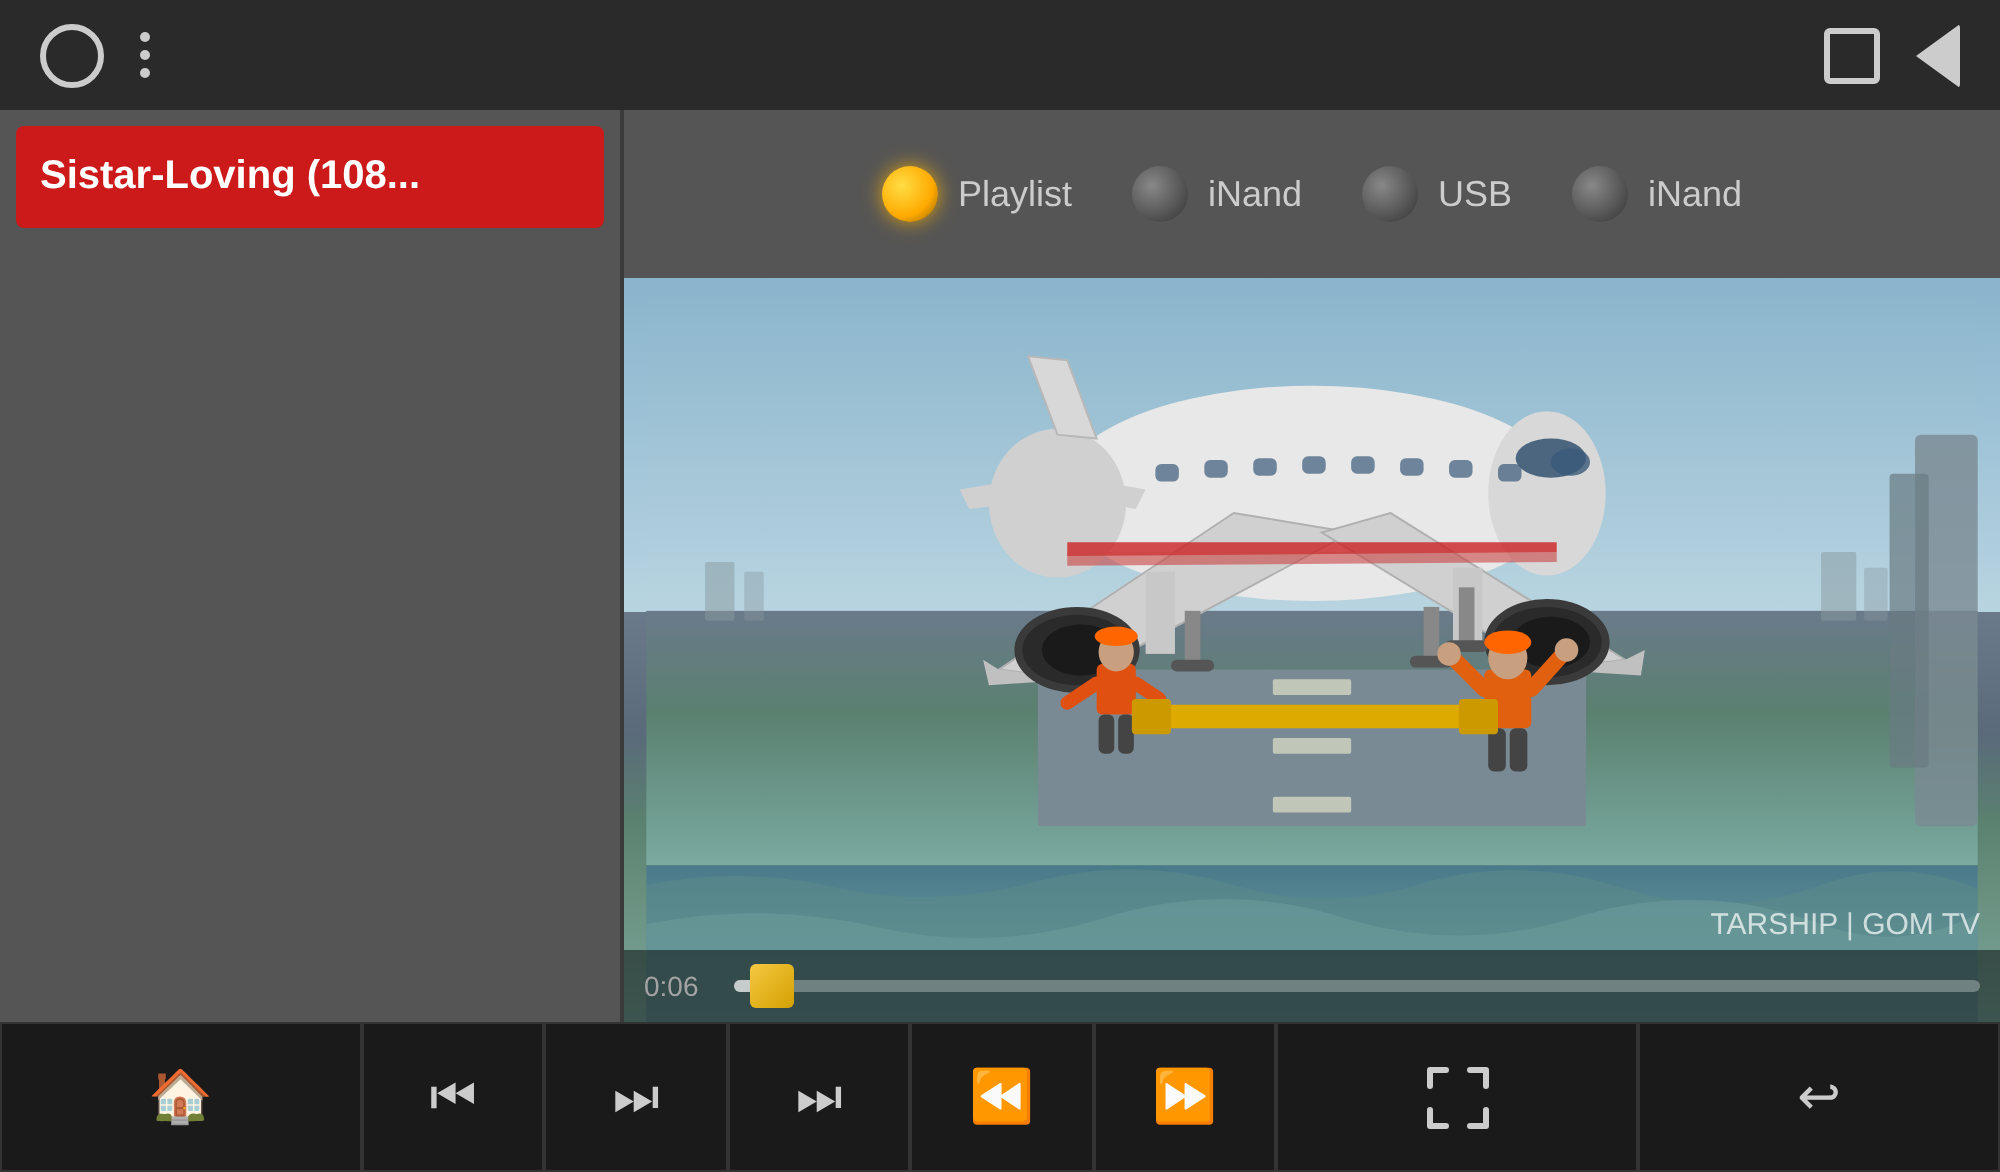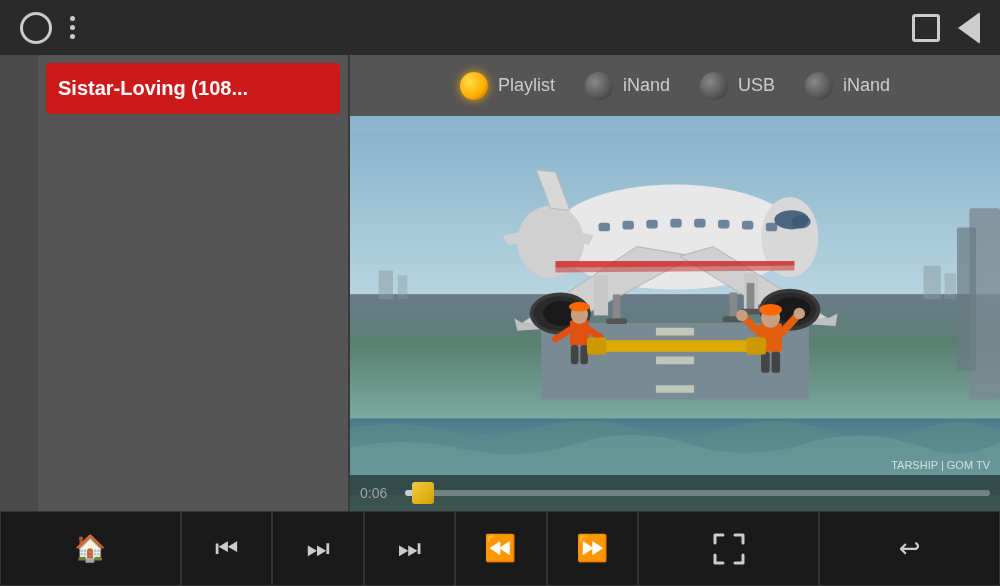--- a/index.html
+++ b/index.html
@@ -54,21 +54,20 @@
     }
 
     
     .main-content {
       position: absolute;
       top: 55px;
       left: 0;
       right: 0;
       bottom: 75px;
       display: flex;
-      padding-left: 38px;
     }
 
     
     .sidebar {
       width: 310px;
       background: #555;
       flex-shrink: 0;
       padding: 8px;
     }
     .current-track {
@@ -83,21 +82,21 @@
     
     .right-panel {
       flex: 1;
       display: flex;
       flex-direction: column;
       background: #555;
     }
 
     
     .source-tabs {
-      height: 61px;
+      height: 84px;
       background: #555;
       display: flex;
       align-items: center;
       justify-content: center;
       gap: 30px;
       padding: 0 20px;
     }
     .source-tab {
       display: flex;
       align-items: center;
@@ -199,21 +198,21 @@
       width: 22px;
       height: 22px;
       background: linear-gradient(135deg, #f5c842, #d4a000);
       border-radius: 3px;
     }
     .watermark {
       position: absolute;
       bottom: 40px;
       right: 10px;
       color: rgba(255,255,255,0.7);
-      font-size: 11px;
+      font-size: 15px;
       display: flex;
       align-items: center;
       gap: 5px;
     }
 
     
     .control-bar {
       position: absolute;
       bottom: 0;
       left: 0;

